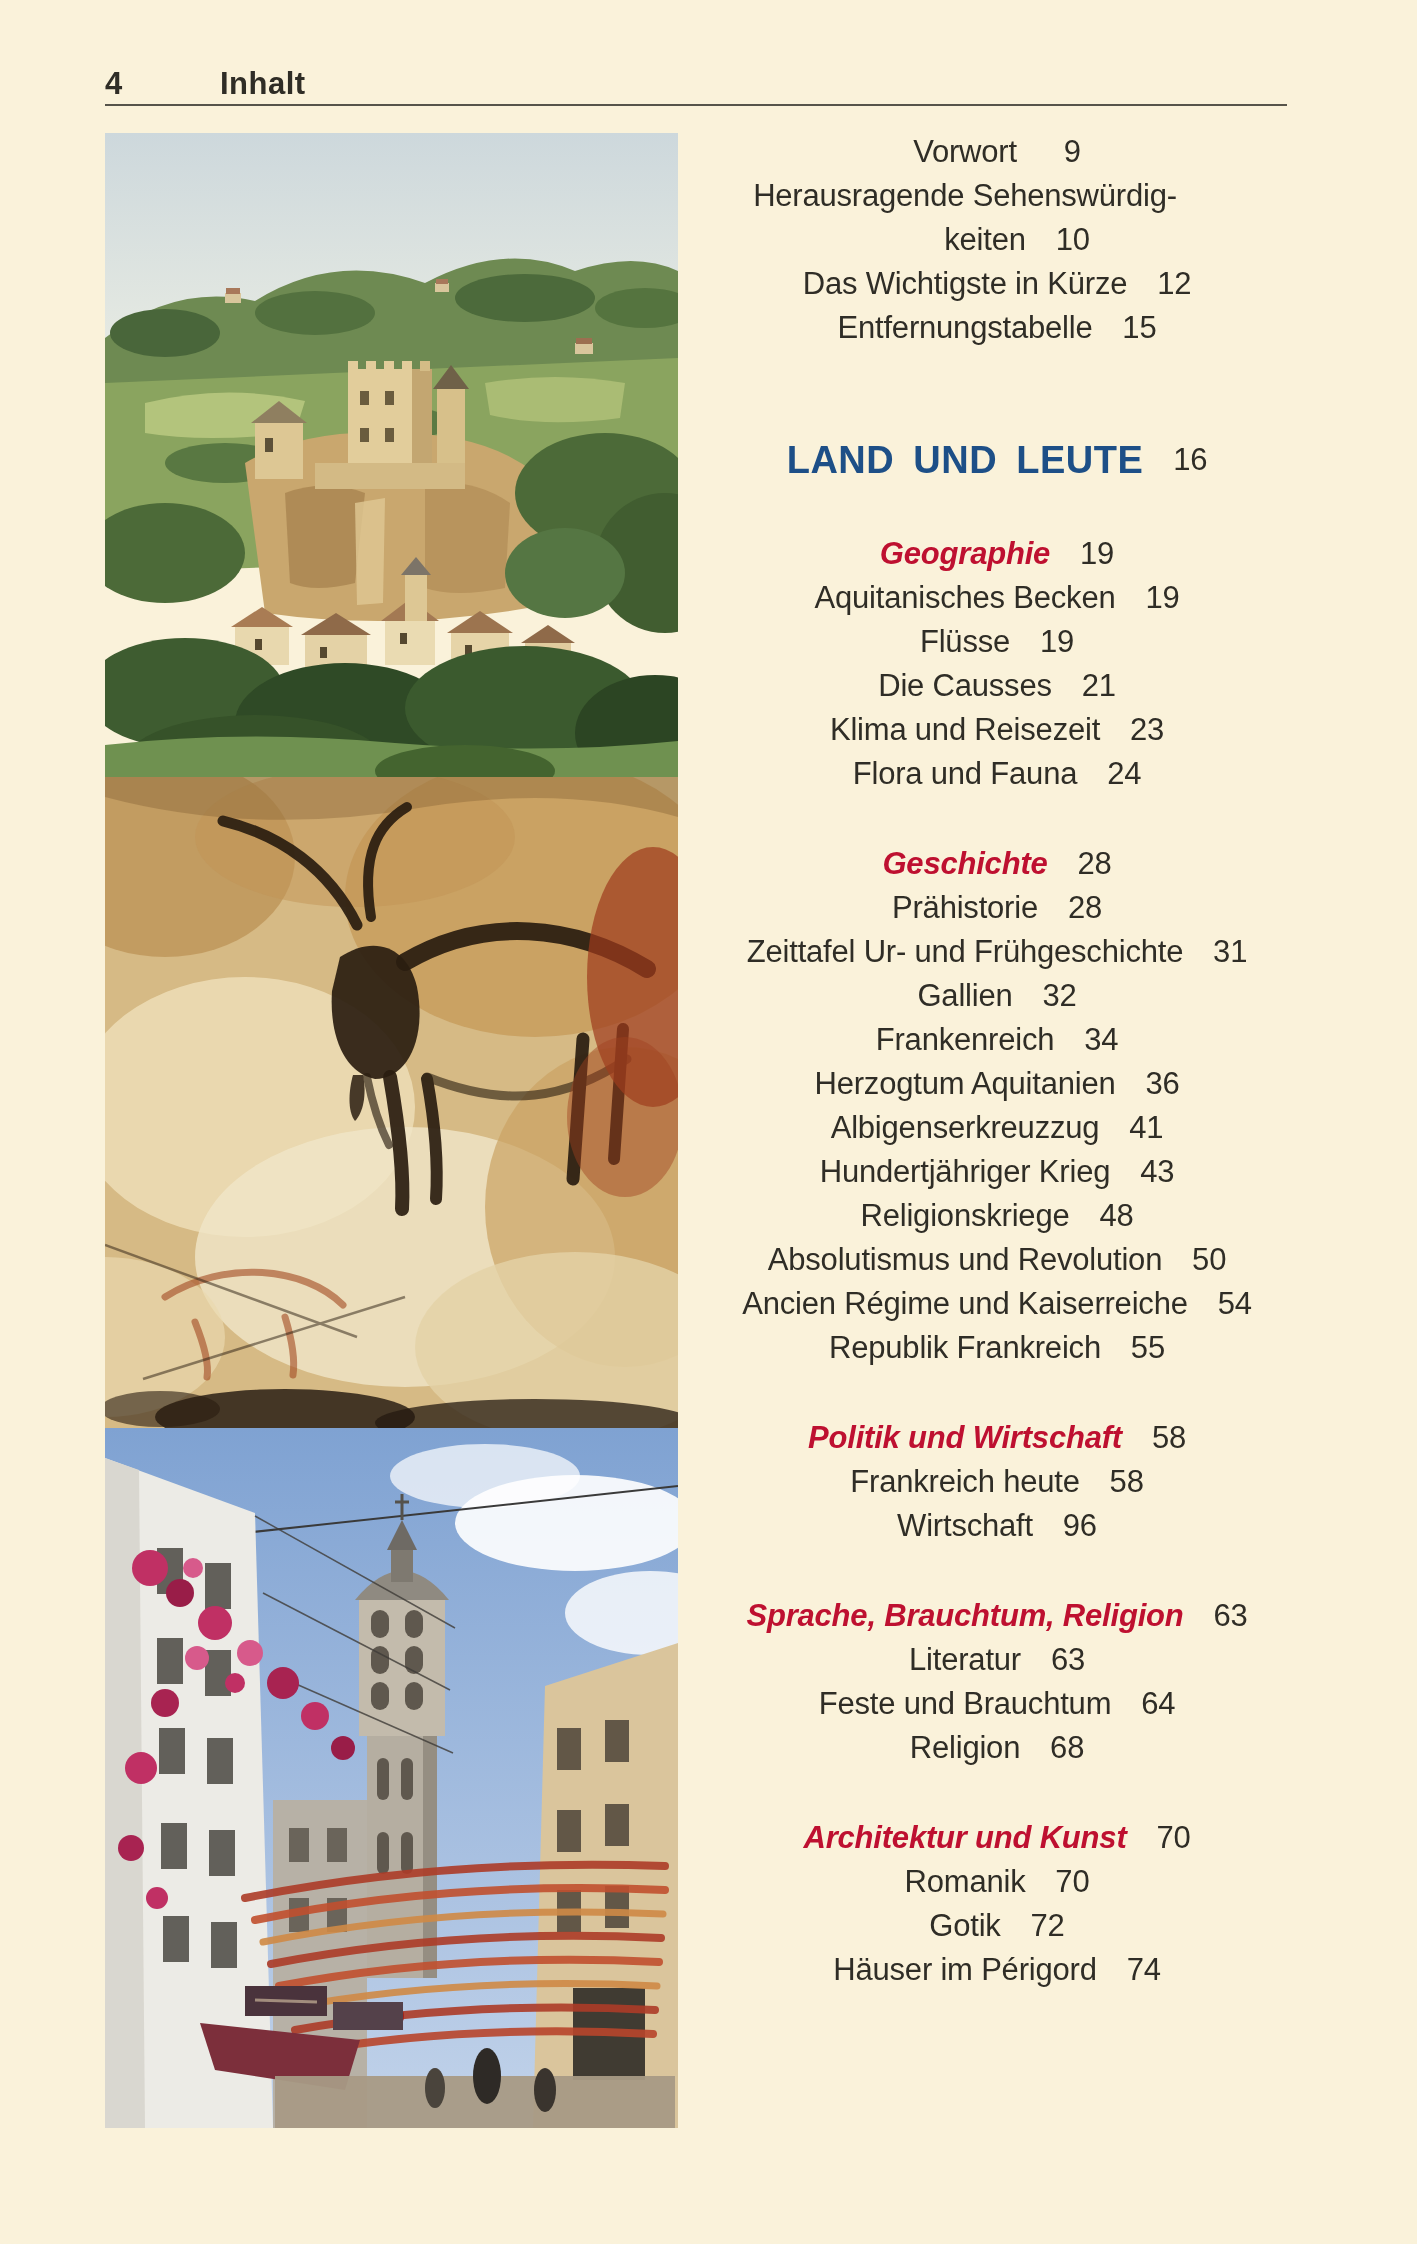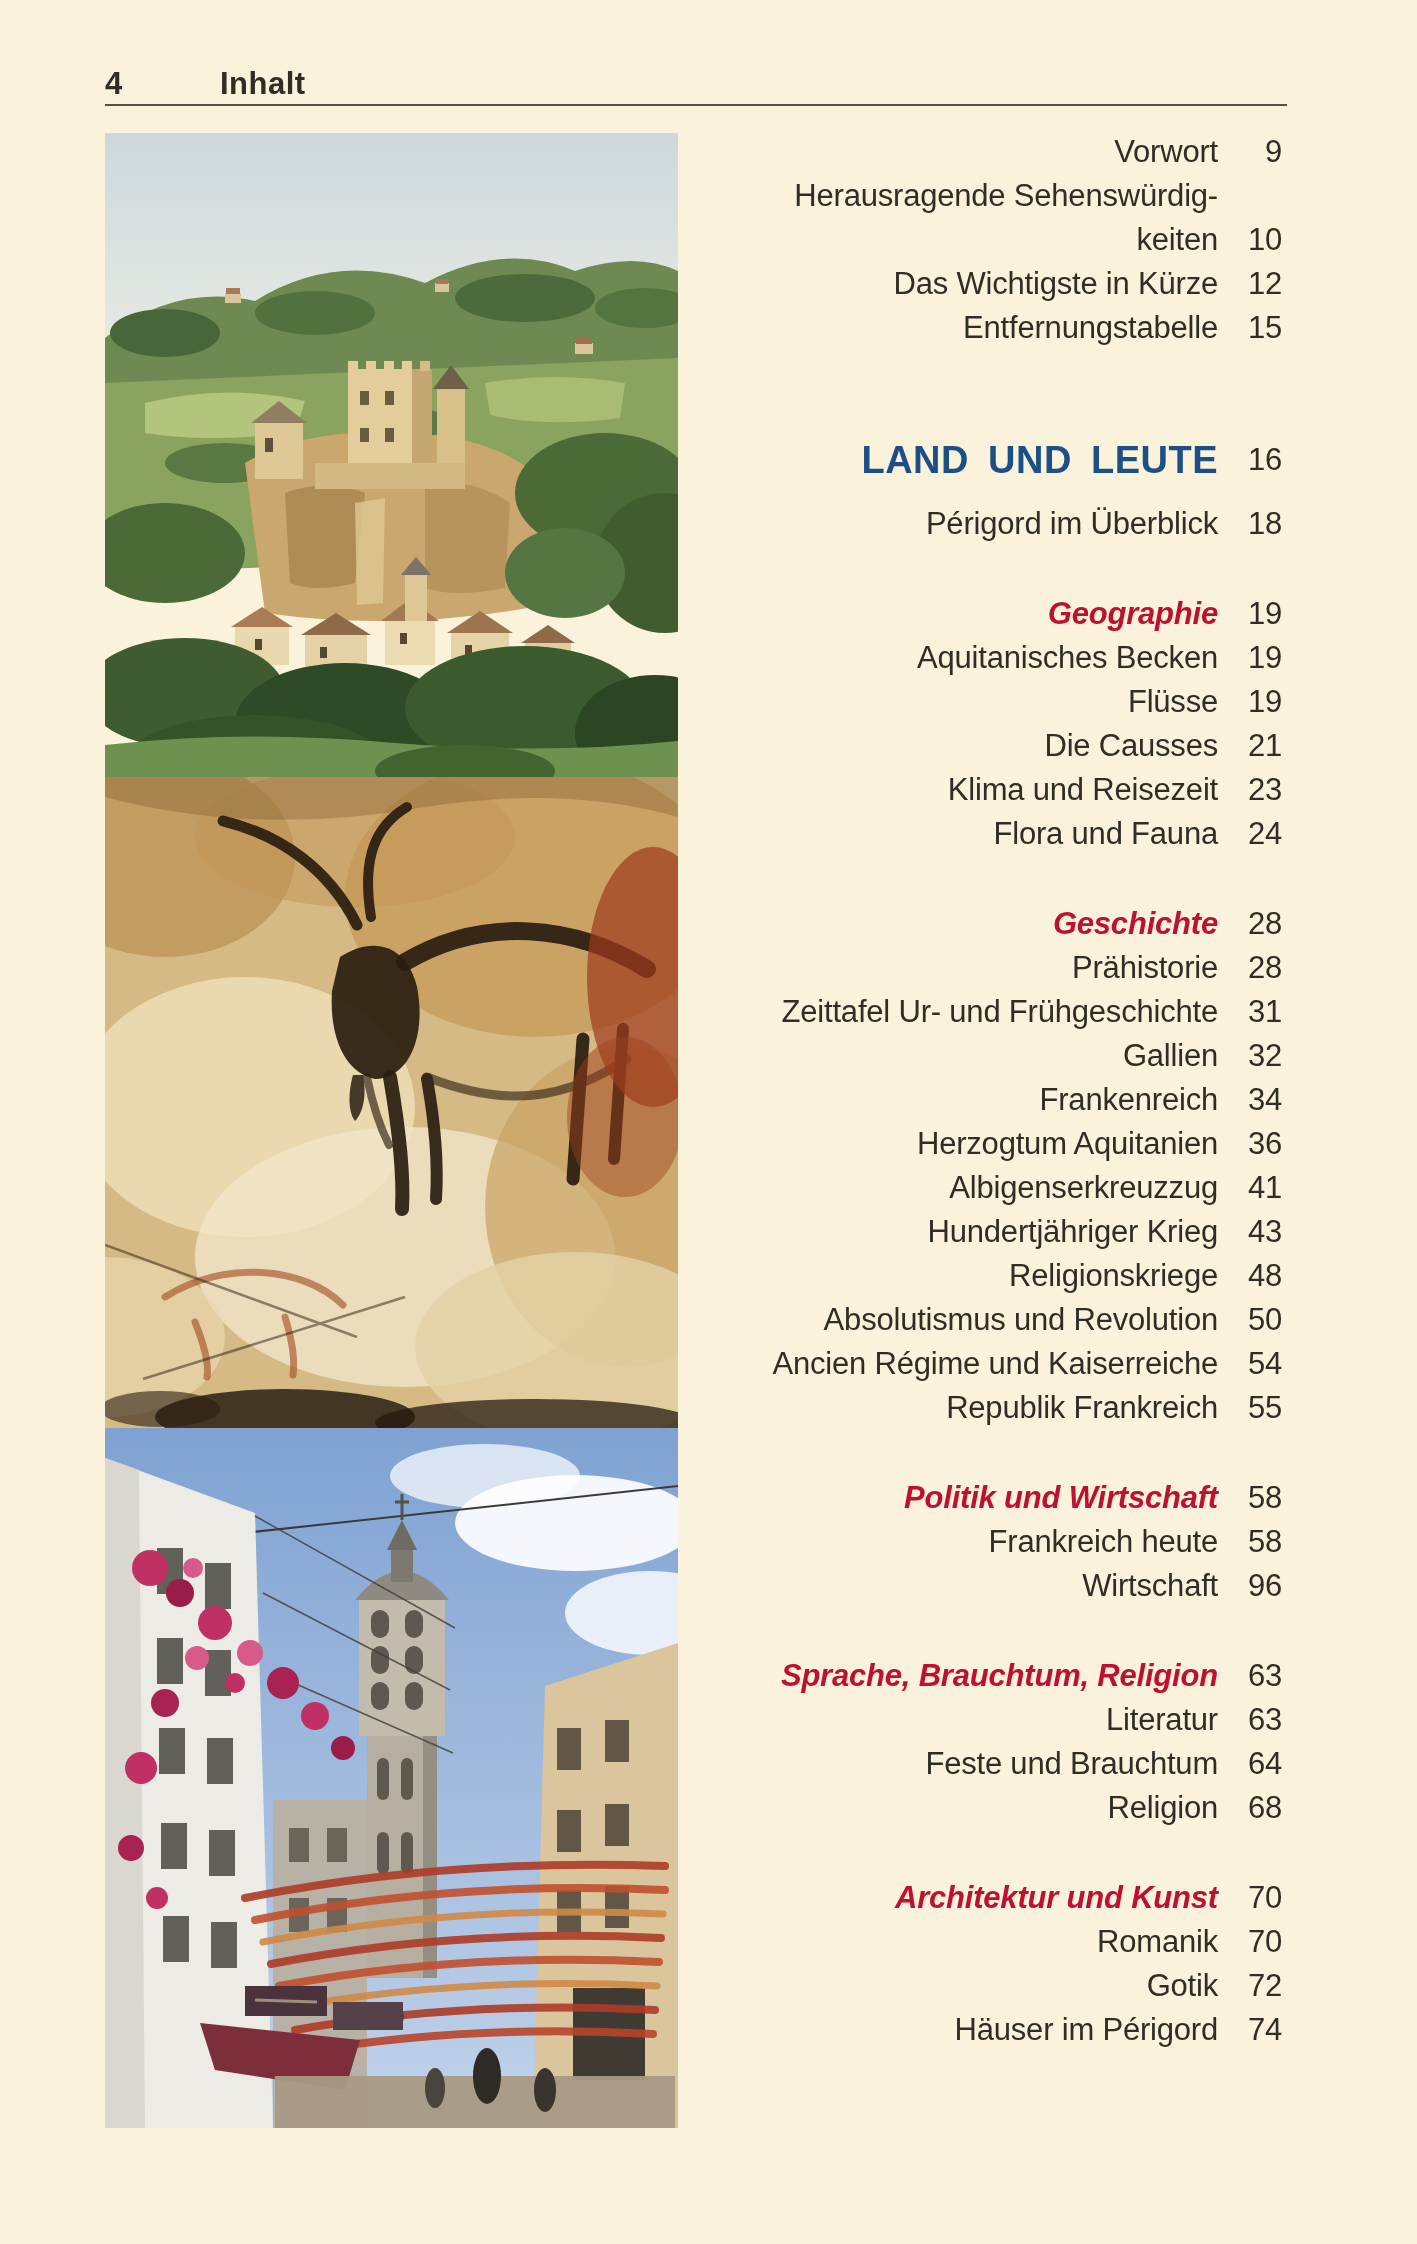--- a/index.html
+++ b/index.html
@@ -14,21 +14,21 @@
   
   .hdr-num{position:absolute;left:105px;top:66px;font-size:31px;font-weight:bold;}
   .hdr-title{position:absolute;left:220px;top:66px;font-size:31px;font-weight:bold;letter-spacing:.5px;}
   .hdr-rule{position:absolute;left:105px;top:104px;width:1182px;height:2px;background:var(--rule);}
   
   .photos{position:absolute;left:105px;top:133px;width:573px;}
   .photos figure{margin:0;padding:0;display:block;line-height:0;}
   .photos svg{display:block;}
   
   .toc{position:absolute;left:712px;top:130px;width:570px;}
-  .row{display:flex;justify-content:flex-end;align-items:center;height:44px;
+  .row{display:flex;justify-content:center;align-items:center;height:44px;
        font-size:31px;letter-spacing:-0.2px;}
   .row .lab{white-space:nowrap;}
   .row .num{min-width:64px;text-align:right;font-weight:normal;color:var(--ink);}
   .row.indent .lab{padding-left:40px;}
   .row.section{margin-top:46px;}
   .row.section .lab{color:var(--red);font-weight:bold;font-style:italic;}
   .row.part{margin-top:84px;margin-bottom:16px;height:52px;}
   .row.part .lab{color:var(--blue);font-weight:bold;font-size:38px;word-spacing:8px;letter-spacing:.5px;}
 </style>
 </head>
@@ -306,24 +306,20 @@
         <span class="num">12</span>
       </div>
       <div class="row entry">
         <span class="lab">Entfernungstabelle</span>
         <span class="num">15</span>
       </div>
       <div class="row part">
         <span class="lab">LAND UND LEUTE</span>
         <span class="num">16</span>
       </div>
-      <div class="row entry">
-        <span class="lab">Périgord im Überblick</span>
-        <span class="num">18</span>
-      </div>
       <div class="row section">
         <span class="lab">Geographie</span>
         <span class="num">19</span>
       </div>
       <div class="row entry">
         <span class="lab">Aquitanisches Becken</span>
         <span class="num">19</span>
       </div>
       <div class="row entry">
         <span class="lab">Flüsse</span>

